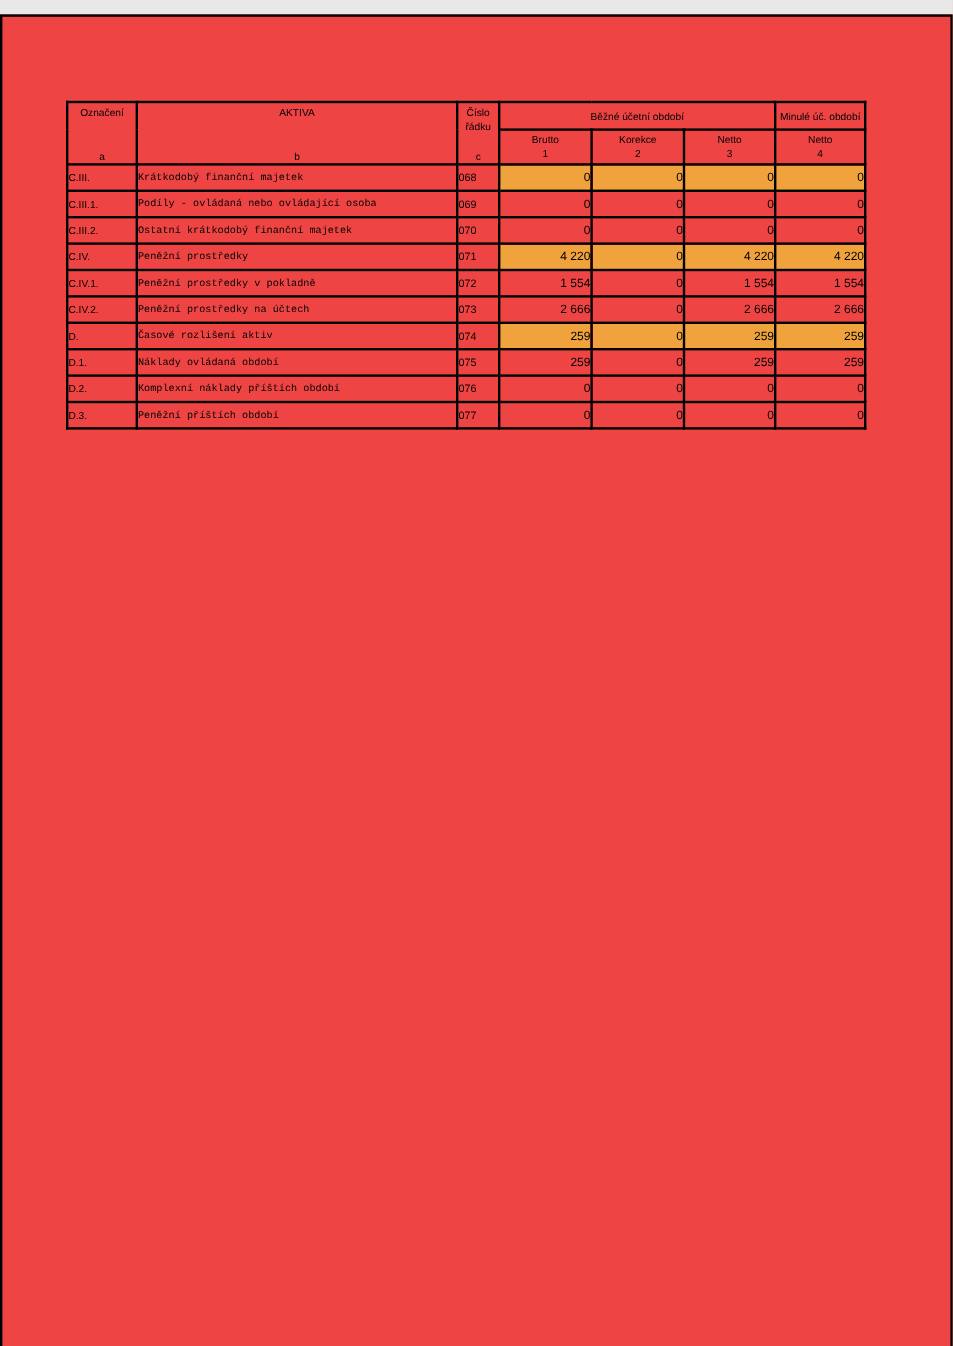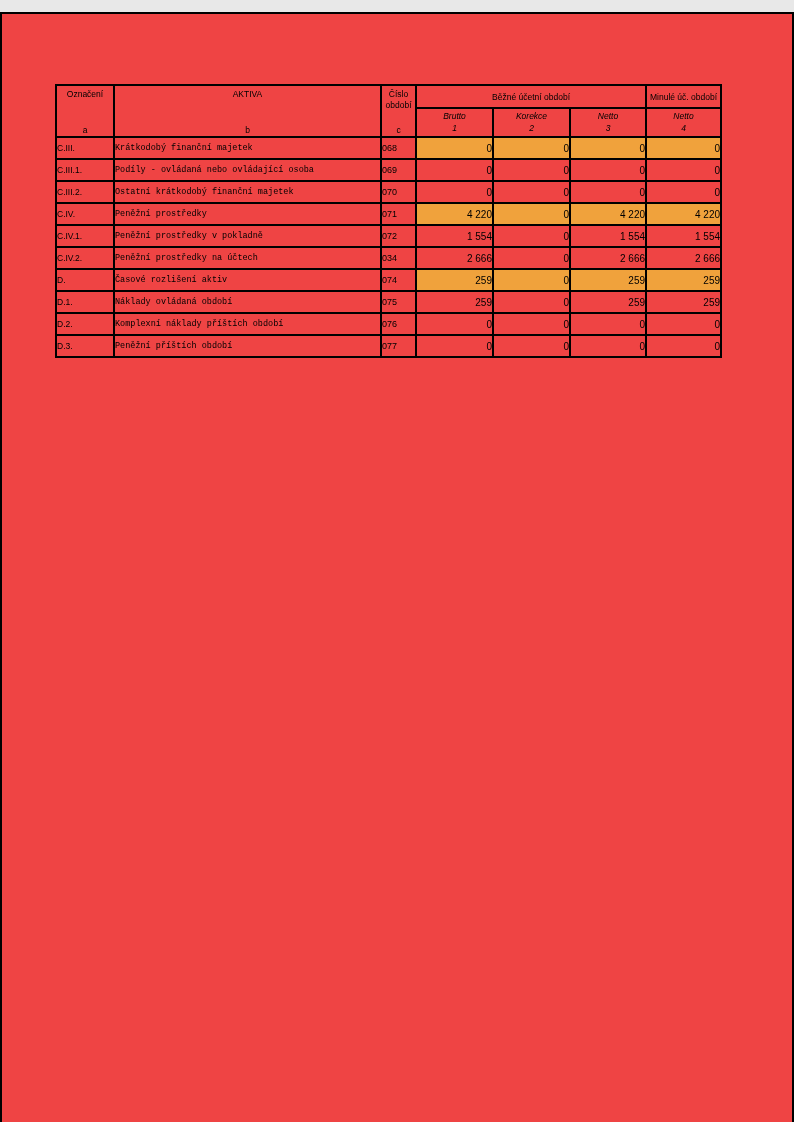--- a/index.html
+++ b/index.html
@@ -39,21 +39,21 @@
   .hdr-stack {
     display: flex;
     flex-direction: column;
     justify-content: space-between;
     align-items: center;
     height: 48px;
     padding: 2px 0 1px 0;
   }
   .hdr-stack .top-label { line-height: 1.25; }
   .hdr-letter { line-height: 1; }
-  .sub-hdr { font-size: 8.5px; text-align: center; vertical-align: middle; line-height: 1.4; font-style: italic; }
+  .sub-hdr { font-size: 8.5px; text-align: center; vertical-align: middle; line-height: 1.4; }
 
   td.cell-code  { font-size: 8.5px; text-align: left;  padding-left: 3px;  vertical-align: middle; }
   td.cell-name  { font-size: 8.5px; text-align: left;  padding-left: 3px;  vertical-align: middle; font-family: Liberation Mono, monospace; }
   td.cell-line  { font-size: 9px;   text-align: left; vertical-align: middle; }
   td.cell-num   { font-size: 10px;  text-align: right; padding-right: 5px; vertical-align: middle; }
 </style>
 </head>
 <body>
 
 <div class="page">
@@ -79,21 +79,21 @@
         <th class="hdr" rowspan="2">
           <div class="hdr-stack">
             <span class="top-label">AKTIVA</span>
             <span class="hdr-letter">b</span>
           </div>
         </th>
         <th class="hdr" rowspan="2">
           <div class="hdr-stack">
             <span class="top-label">
               <span>Číslo</span><br>
-              <span>období</span>
+              <span>řádku</span>
             </span>
             <span class="hdr-letter">c</span>
           </div>
         </th>
         <th class="hdr" colspan="3">Běžné účetní období</th>
         <th class="hdr">Minulé úč. období</th>
       </tr>
       <tr class="sub-row">
         <th class="sub-hdr">
           <span>Brutto</span><br>
@@ -155,21 +155,21 @@
           <td class="cell-name">Peněžní prostředky v pokladně</td>
           <td class="cell-line">072</td>
           <td class="cell-num">1 554</td>
           <td class="cell-num">0</td>
           <td class="cell-num">1 554</td>
           <td class="cell-num">1 554</td>
         </tr>
         <tr>
           <td class="cell-code">C.IV.2.</td>
           <td class="cell-name">Peněžní prostředky na účtech</td>
-          <td class="cell-line">034</td>
+          <td class="cell-line">073</td>
           <td class="cell-num">2 666</td>
           <td class="cell-num">0</td>
           <td class="cell-num">2 666</td>
           <td class="cell-num">2 666</td>
         </tr>
         <tr>
           <td class="cell-code">D.</td>
           <td class="cell-name">Časové rozlišení aktiv</td>
           <td class="cell-line">074</td>
           <td class="cell-num" style="background: rgb(240, 162, 60);">259</td>

